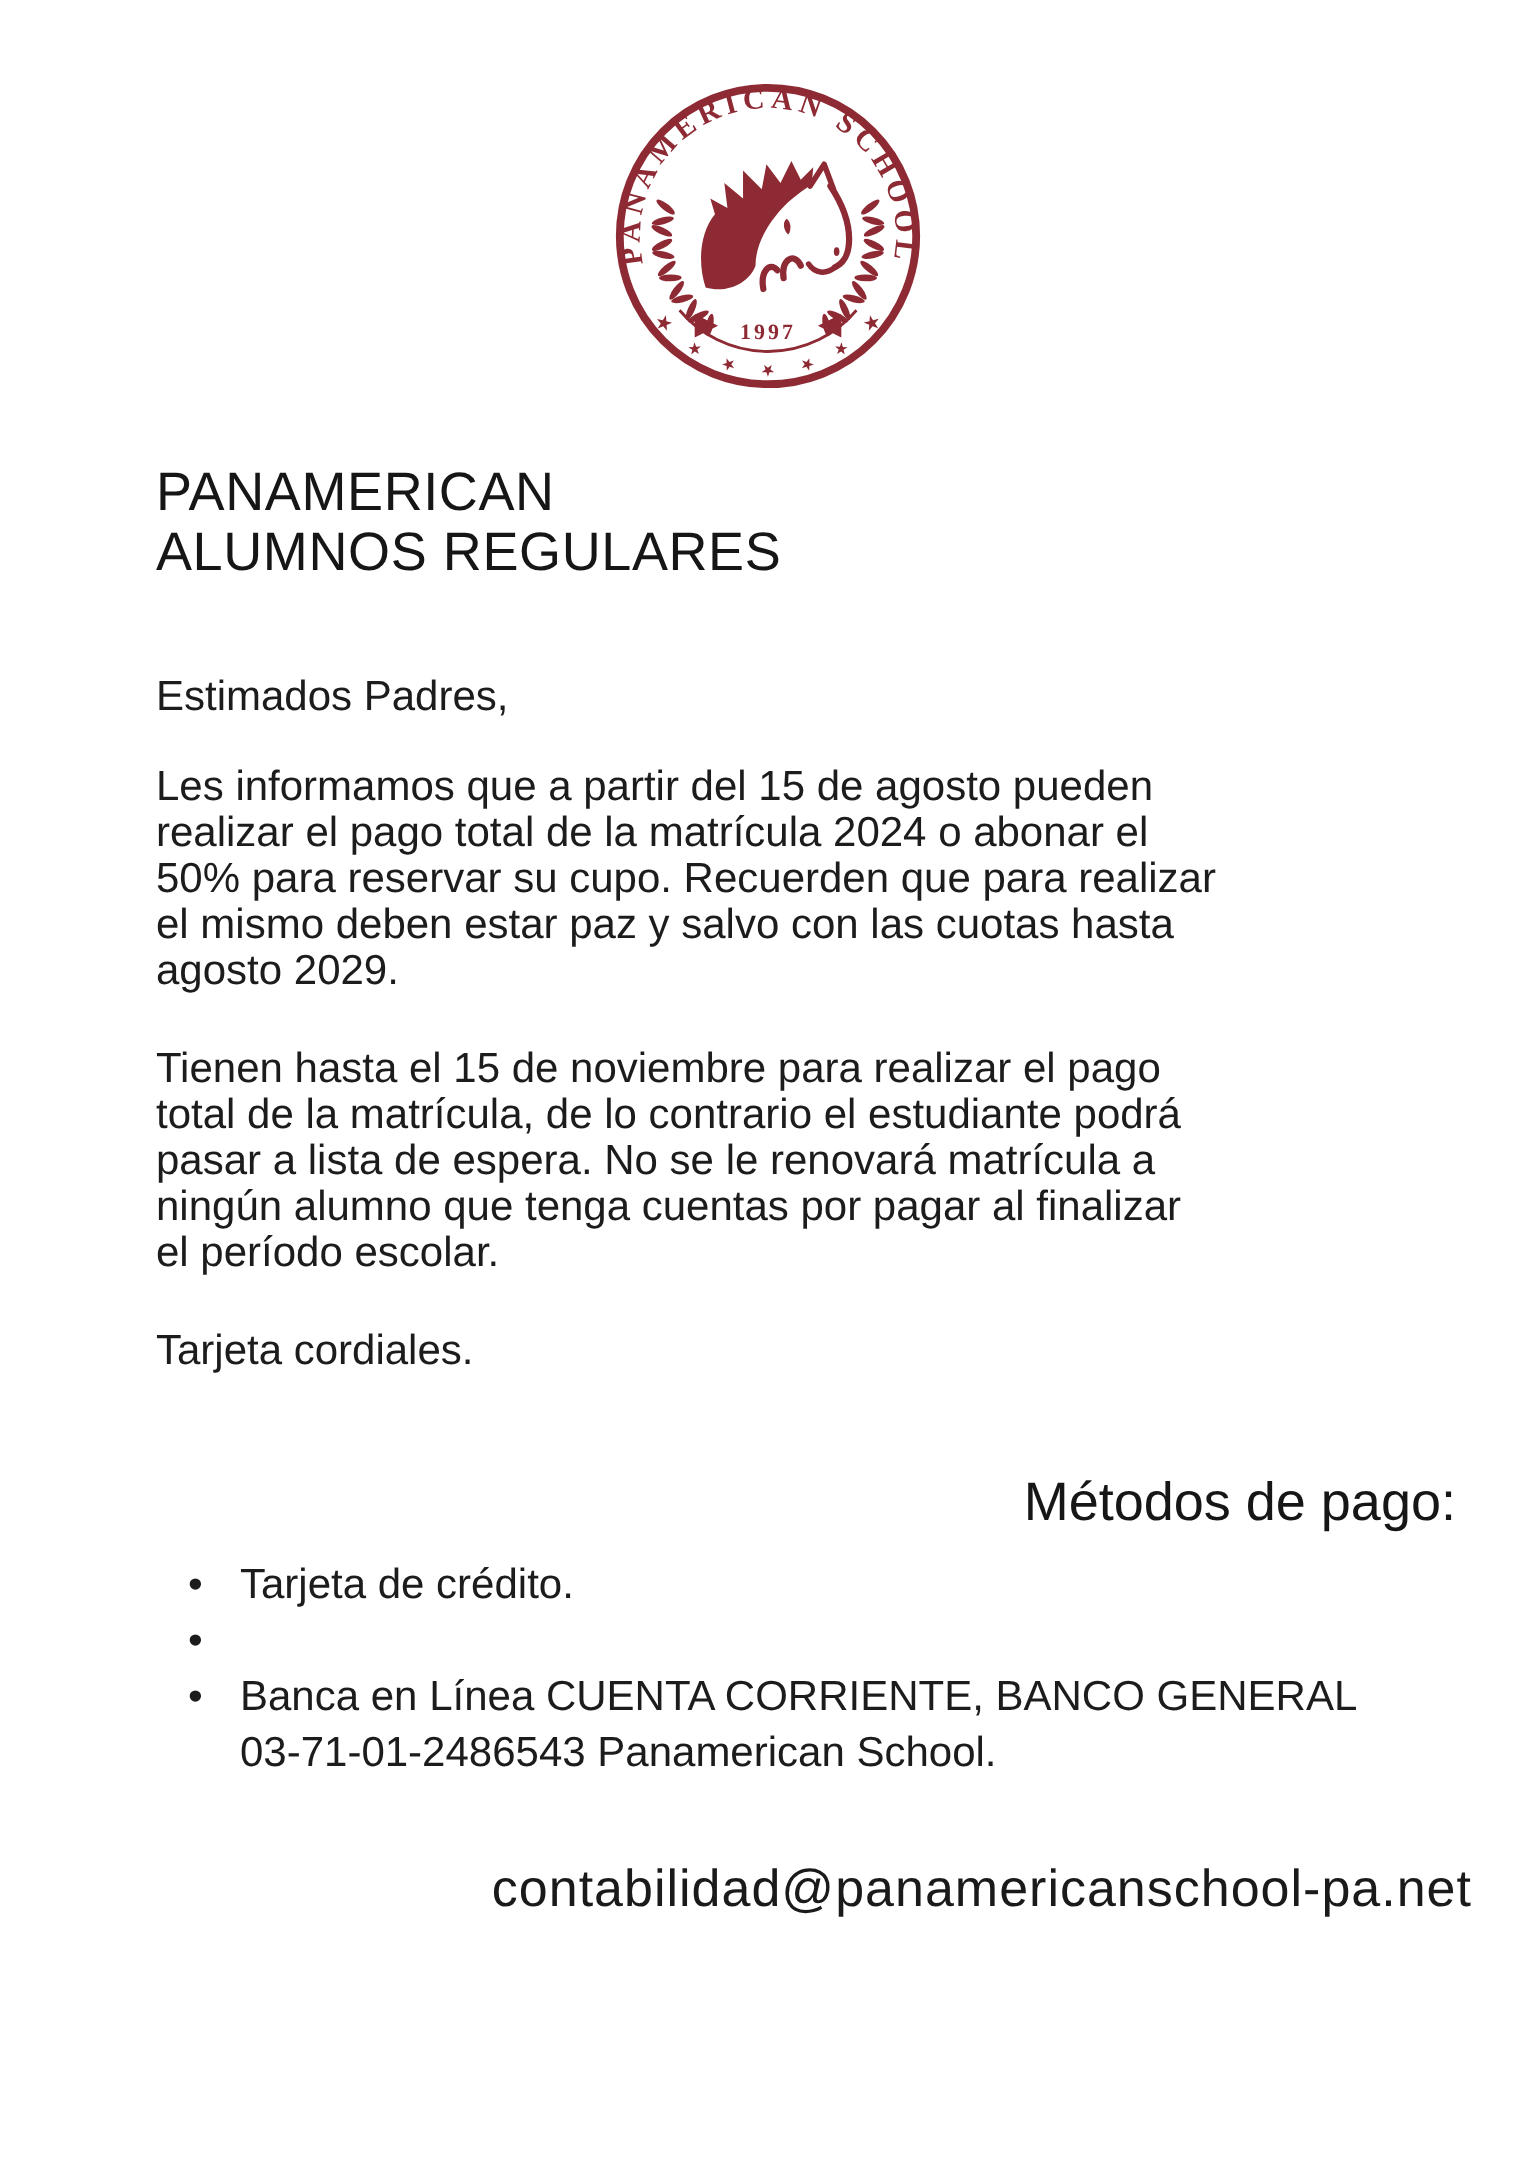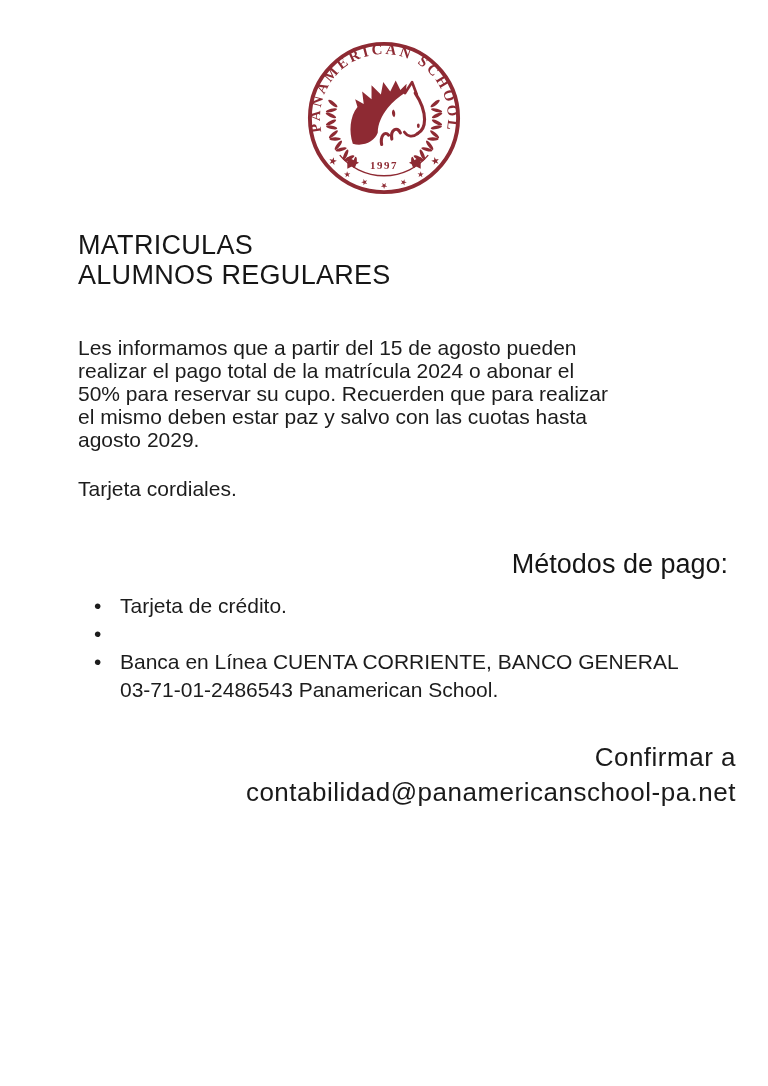--- a/index.html
+++ b/index.html
@@ -96,47 +96,52 @@
         <text x="125.1" y="182.2" font-size="10.5" text-anchor="middle" dominant-baseline="central" transform="rotate(163 125.1 182.2)">★</text>
         <text x="100" y="186" font-size="10.5" text-anchor="middle" dominant-baseline="central" transform="rotate(180 100 186)">★</text>
         <text x="74.9" y="182.2" font-size="10.5" text-anchor="middle" dominant-baseline="central" transform="rotate(197 74.9 182.2)">★</text>
         <text x="53.1" y="172.2" font-size="10.5" text-anchor="middle" dominant-baseline="central" transform="rotate(213 53.1 172.2)">★</text>
         <text x="34.1" y="155.3" font-size="13" text-anchor="middle" dominant-baseline="central" transform="rotate(230 34.1 155.3)">★</text>
       </g>
     </svg>
   </div>
 
   <div class="headline">
-    <div>MATRICULAS</div>
+    <div>PANAMERICAN</div>
     <div>ALUMNOS REGULARES</div>
   </div>
 
   <div class="letter">
+    <div class="greeting">Estimados Padres,</div>
     <div class="para">Les informamos que a partir del 15 de agosto pueden
 realizar el pago total de la matrícula 2024 o abonar el
 50% para reservar su cupo. Recuerden que para realizar
 el mismo deben estar paz y salvo con las cuotas hasta
 agosto 2029.</div>
+    <div class="para">Tienen hasta el 15 de noviembre para realizar el pago
+total de la matrícula, de lo contrario el estudiante podrá
+pasar a lista de espera. No se le renovará matrícula a
+ningún alumno que tenga cuentas por pagar al finalizar
+el período escolar.</div>
     <div class="closing">Tarjeta cordiales.</div>
   </div>
 
   <div class="payment">
     <div class="payment-title">Métodos de pago:</div>
     <div class="method">
       <span class="bullet">•</span>
       <span class="method-text">Tarjeta de crédito.</span>
     </div>
     <div class="method">
       <span class="bullet">•</span>
     </div>
     <div class="method">
       <span class="bullet">•</span>
       <span class="method-text">Banca en Línea CUENTA CORRIENTE, BANCO GENERAL
 03-71-01-2486543 Panamerican School.</span>
     </div>
   </div>
 
   <div class="footer">
-    <div>Confirmar a</div>
     <div>contabilidad@panamericanschool-pa.net</div>
   </div>
 
 </div>
 
 </body></html>

